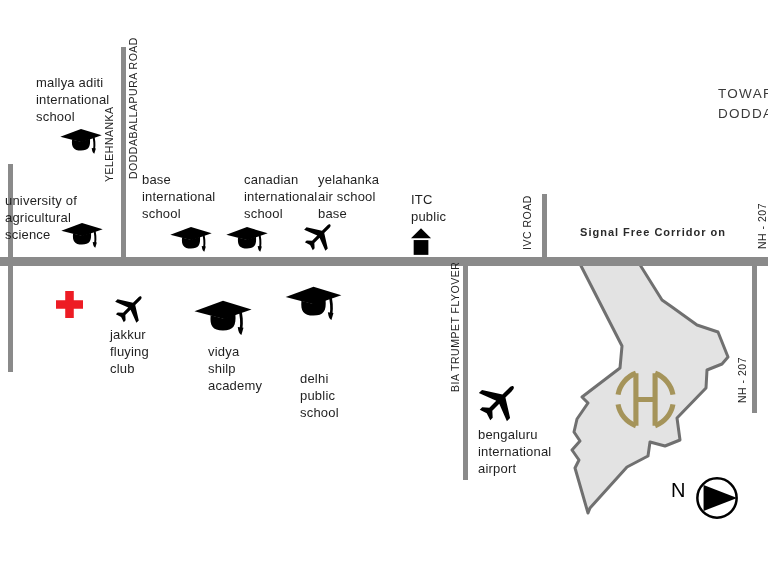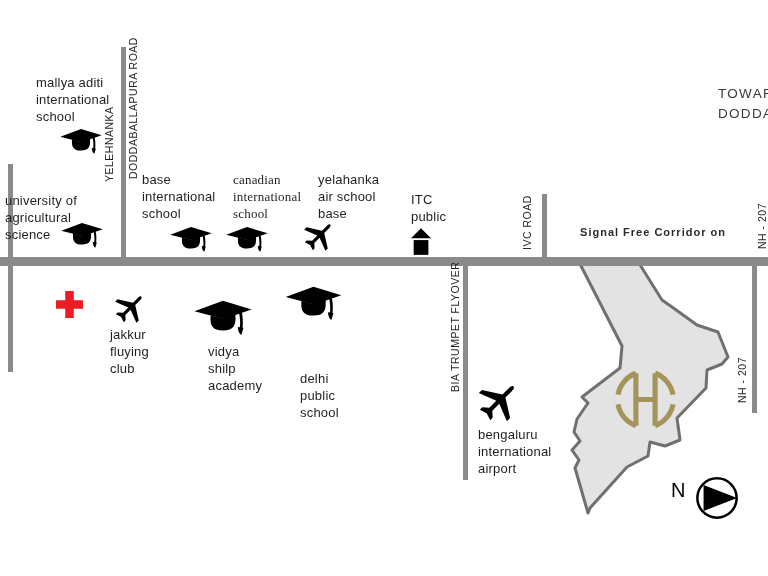--- a/index.html
+++ b/index.html
@@ -24,21 +24,21 @@
   #vl-dodda{left:127px;top:179px;}
   #vl-ivc{left:521px;top:250px;}
   #vl-nh207-top{left:756px;top:249px;}
   #vl-nh207-bottom{left:736px;top:403px;}
   #vl-bia{left:449px;top:392px;}
   
   .lm{position:absolute;font-size:13px;line-height:17px;letter-spacing:.2px;z-index:10;}
   #t-mallya{left:36px;top:74px;}
   #t-univ{left:5px;top:192px;}
   #t-ryan{left:142px;top:171px;}
-  #t-canadian{left:233px;top:171px;font-family:Liberation Serif, serif;}
+  #t-canadian{left:244px;top:171px;}
   #t-yaf{left:318px;top:171px;}
   #t-itc{left:411px;top:191px;}
   #t-columbia{left:45px;top:326px;}
   #t-jakkur{left:110px;top:326px;}
   #t-vidya{left:208px;top:343px;}
   #t-dps{left:300px;top:322px;margin-top:48px;}
   #t-blr{left:478px;top:426px;}
   
   #corridor{
     position:absolute;left:563px;top:224px;width:180px;text-align:center;

